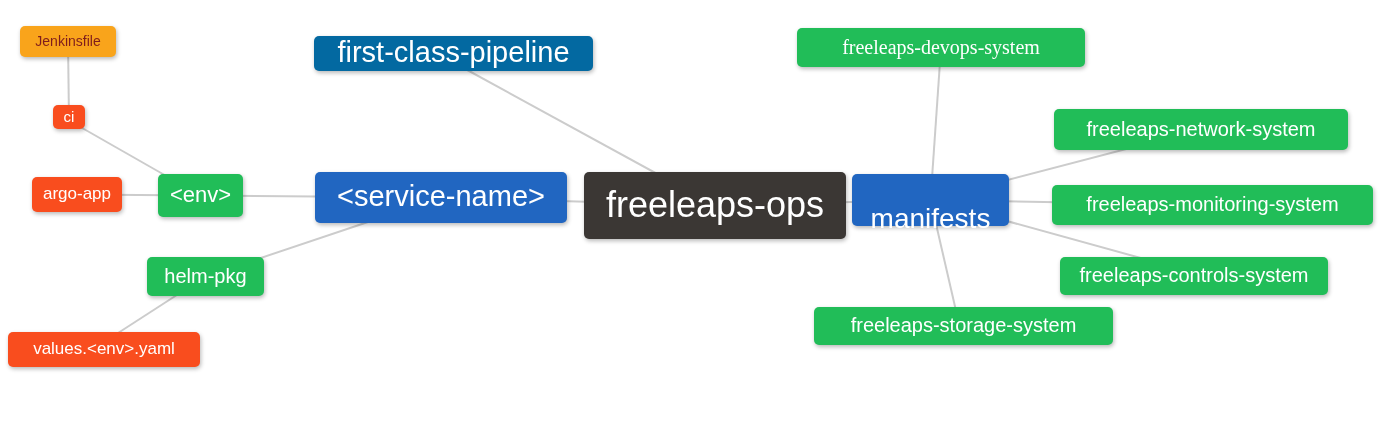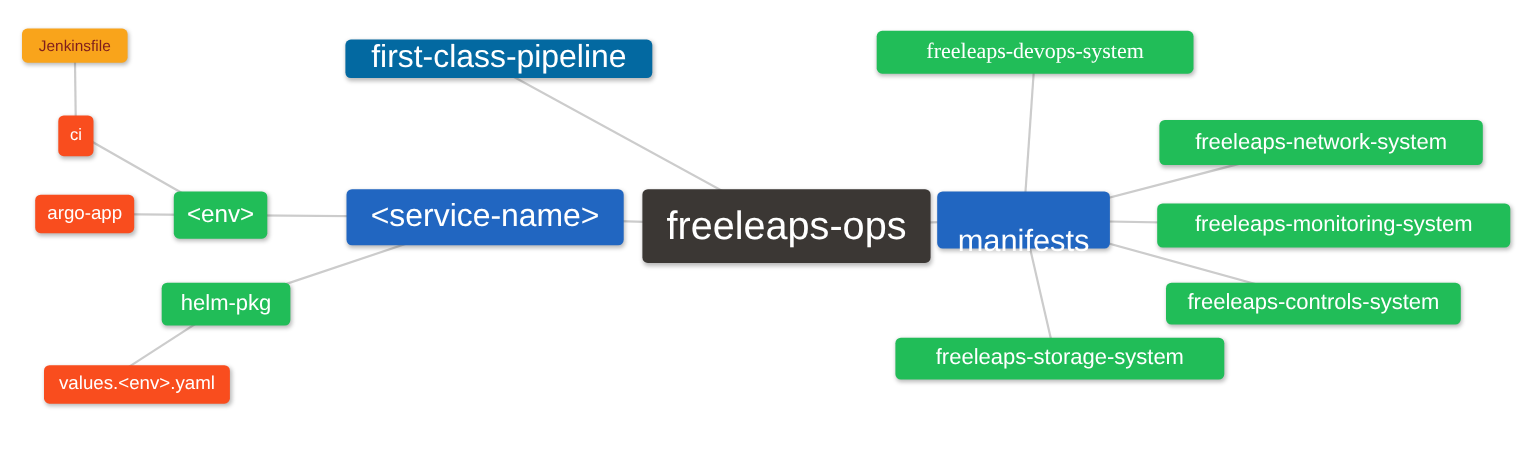--- a/index.html
+++ b/index.html
@@ -72,27 +72,27 @@
       </div>
       <div class="node" style="left: 852px; top: 174px; width: 157px; height: 52px; background: rgb(33, 102, 193);">
         <span class="label" style="font-size: 28px; color: rgb(255, 255, 255); margin-top: 40px;">manifests</span>
       </div>
       <div class="node" style="left: 158px; top: 174px; width: 85px; height: 43px; background: rgb(33, 189, 88);">
         <span class="label" style="font-size: 22px; color: rgb(255, 255, 255);">&lt;env&gt;</span>
       </div>
       <div class="node" style="left: 147px; top: 257px; width: 117px; height: 39px; background: rgb(33, 189, 88);">
         <span class="label" style="font-size: 20px; color: rgb(255, 255, 255);">helm-pkg</span>
       </div>
-      <div class="node" style="left: 53px; top: 105px; width: 32px; height: 37px; background: rgb(249, 77, 30);">
+      <div class="node" style="left: 53px; top: 105px; width: 32px; height: 24px; background: rgb(249, 77, 30);">
         <span class="label" style="font-size: 15px; color: rgb(255, 255, 255);">ci</span>
       </div>
       <div class="node" style="left: 32px; top: 177px; width: 90px; height: 35px; background: rgb(249, 77, 30);">
         <span class="label" style="font-size: 17px; color: rgb(255, 255, 255);">argo-app</span>
       </div>
-      <div class="node" style="left: 8px; top: 332px; width: 169px; height: 35px; background: rgb(249, 77, 30); margin-left: 32px;">
+      <div class="node" style="left: 8px; top: 332px; width: 192px; height: 35px; background: rgb(249, 77, 30);">
         <span class="label" style="font-size: 17px; color: rgb(255, 255, 255);">values.&lt;env&gt;.yaml</span>
       </div>
       <div class="node" style="left: 20px; top: 26px; width: 96px; height: 31px; background: rgb(249, 164, 27);">
         <span class="label" style="font-size: 14px; color: #7f1d1d;">Jenkinsfile</span>
       </div>
       <div class="node" style="left: 797px; top: 28px; width: 288px; height: 39px; background: rgb(33, 189, 88);">
         <span class="label" style="font-size: 20px; color: rgb(255, 255, 255); font-family: Liberation Serif, serif;">freeleaps-devops-system</span>
       </div>
       <div class="node" style="left: 1054px; top: 109px; width: 294px; height: 41px; background: rgb(33, 189, 88);">
         <span class="label" style="font-size: 20px; color: rgb(255, 255, 255);">freeleaps-network-system</span>

